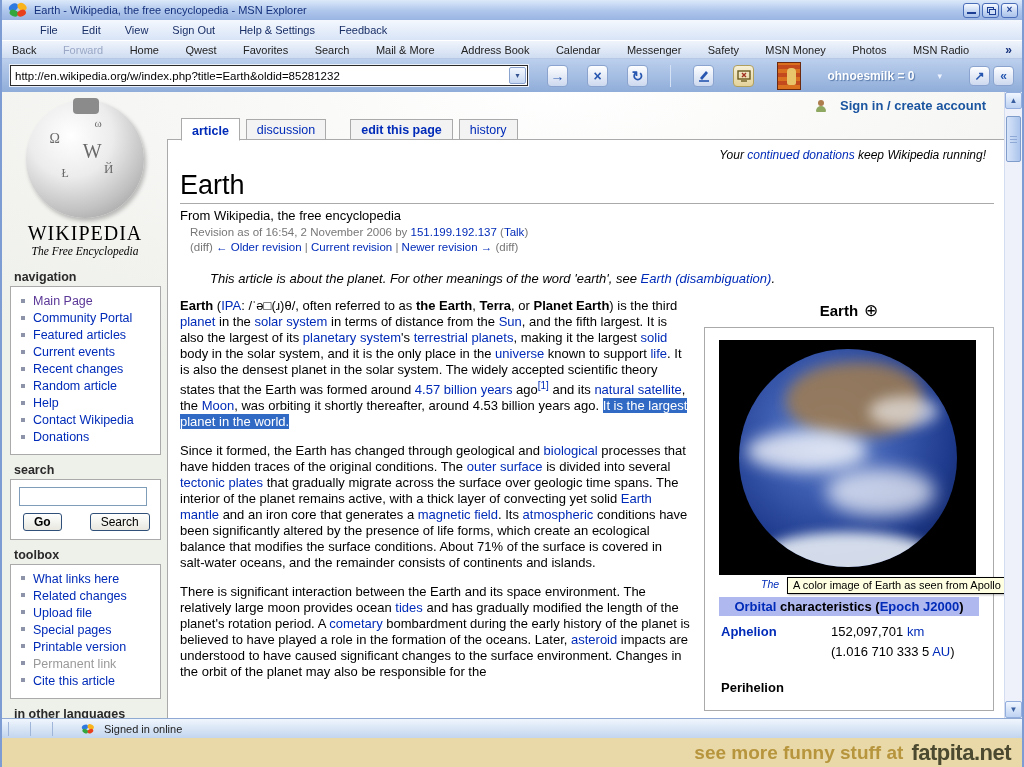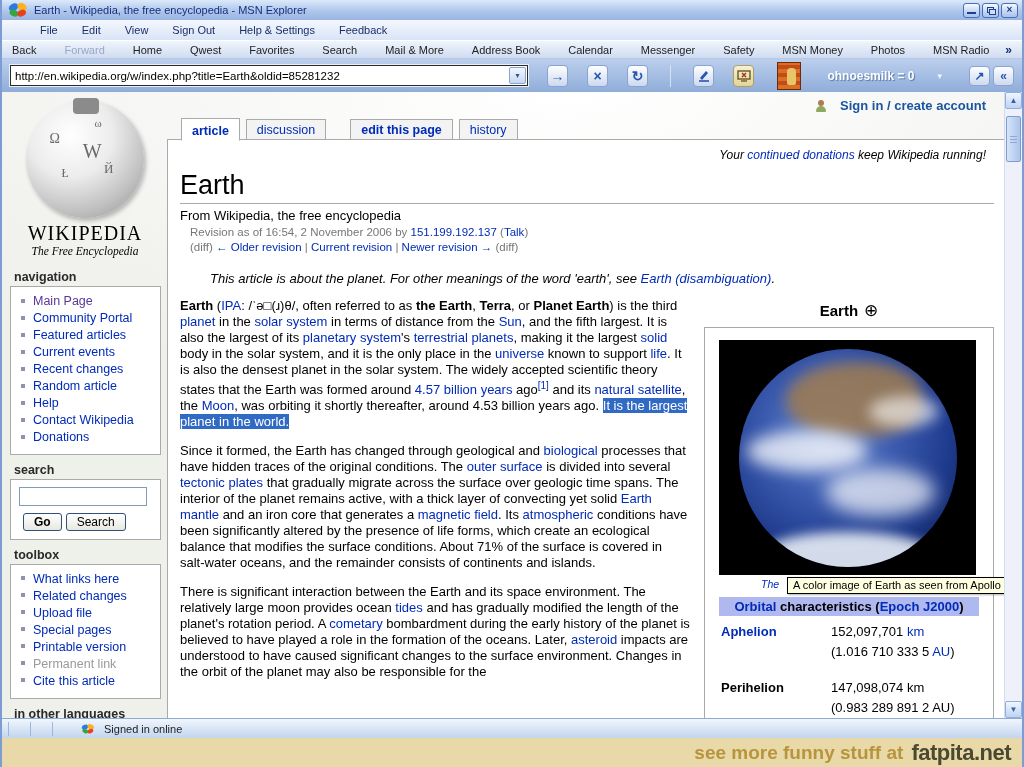--- a/index.html
+++ b/index.html
@@ -26,21 +26,21 @@
   
   .menubar { height:20px; flex:0 0 20px; display:flex; align-items:center; gap:24px;
              padding-left:38px; background:linear-gradient(#f4f8fe,#d8e4f7);
              font-size:11px; color:#1a2f66; }
   .menu-item { cursor:default; }
 
   
   .toolbar { height:19px; flex:0 0 19px; display:flex; align-items:center;
              justify-content:space-between; padding:0 10px;
              background:linear-gradient(#f0f5fc,#cfdcf1); border-top:1px solid #fff;
-             border-bottom:1px solid #b6c8e6; font-size:11px; color:#222; }
+             border-bottom:1px solid #b6c8e6; font-size:11px; color:#222;gap:20px; }
   .tb-item { white-space:nowrap; }
   .tb-item.disabled { color:#9aa8c6; }
   .tb-chevron { color:#16317c; font-weight:bold; font-size:12px; }
 
   
   .addressbar { height:33px; flex:0 0 33px; display:flex; align-items:center;
                 background:linear-gradient(#bccfed,#8fadd9); padding:0 8px; gap:19px; }
   .url-box { width:600px; height:21px; background:#fff; border:1px solid #2a2a2a;
              outline:1px solid #e9f0fa; display:flex; align-items:center; }
   .url-text { flex:1 1 auto; font-size:11.5px; padding-left:4px; color:#000;
@@ -90,21 +90,21 @@
   .portlet { margin:6px 6px 0 0; }
   .portlet-title { font-size:12.5px; color:#2a2a2a; padding:2px 0 2px 4px;font-weight:bold; }
   .p-body { border:1px solid #aaa; background:#fff; padding:6px 2px 8px 4px; }
   .p-item { display:flex; align-items:baseline; font-size:12.5px; line-height:17px; }
   .p-bullet { flex:0 0 auto; width:4px; height:4px; background:#8d94a9; margin:0 8px 2px 6px;
               display:inline-block; align-self:center; }
   .p-link { color:#002bb8; }
   .p-link.visited { color:#5a3696; }
   .p-link.disabled { color:#9a9a9a; }
   .search-input { width:128px; height:19px; border:1px solid #7f9db9; font-size:12px; margin:0 0 7px 4px; }
-  .search-btns { display:flex; gap:4px; padding-left:8px;align-items:flex-end; }
+  .search-btns { display:flex; gap:28px; padding-left:8px;align-items:flex-end; }
   .xp-btn { border:1px solid #30507a; border-radius:3px; background:linear-gradient(#ffffff,#e8e8e0);
             font-size:12px; padding:1px 10px; color:#000; }
   .xp-btn.bold { font-weight:bold; }
 
   
   .wiki-right { flex:1 1 auto; display:flex; flex-direction:column; overflow:hidden; }
   .tab-strip { flex:0 0 48px; position:relative; }
   .signin { position:absolute; top:6px; right:18px; display:flex; align-items:center; gap:13px;
             color:#1b55a0; font-weight:bold; font-size:13px; }
   .person-icon { width:12px; height:12px; position:relative; }
@@ -445,24 +445,20 @@
 
               <div class="ib-row">
                     <div class="ib-label"><span class="seg-bl">Aphelion</span></div>
                     <div class="ib-val">
                       <div><span class="seg-p">152,097,701 </span><span class="seg-l">km</span></div>
                       <div><span class="seg-p">(1.016 710 333 5 </span><span class="seg-l">AU</span><span class="seg-p">)</span></div>
                     </div>
                   </div>
                   <div class="ib-row">
                     <div class="ib-label"><span class="seg-b">Perihelion</span></div>
-                    <div class="ib-val">
-                      <div><span class="seg-p">147,098,074 km</span></div>
-                      <div><span class="seg-p">(0.983 289 891 2 AU)</span></div>
-                    </div>
                   </div>
                 </div>
             </div>
           </div>
 
           <div>
 
           <p class="para"><span class="seg-b">Earth</span><span class="seg-p"> (</span><span class="seg-l">IPA</span><span class="seg-p">: /ˈə□(ɹ)θ/, often referred to as </span><span class="seg-b">the Earth</span><span class="seg-p">, </span><span class="seg-b">Terra</span><span class="seg-p">, or </span><span class="seg-b">Planet Earth</span><span class="seg-p">) is the third </span><span class="seg-l">planet</span><span class="seg-p"> in the </span><span class="seg-l">solar system</span><span class="seg-p"> in terms of distance from the </span><span class="seg-l">Sun</span><span class="seg-p">, and the fifth largest. It is also the largest of its </span><span class="seg-l">planetary system</span><span class="seg-p">'s </span><span class="seg-l">terrestrial planets</span><span class="seg-p">, making it the largest </span><span class="seg-l">solid</span><span class="seg-p"> body in the solar system, and it is the only place in the </span><span class="seg-l">universe</span><span class="seg-p"> known to support </span><span class="seg-l">life</span><span class="seg-p">. It is also the densest planet in the solar system. The widely accepted scientific theory states that the Earth was formed around </span><span class="seg-l">4.57 billion years</span><span class="seg-p"> ago</span><span class="seg-sup">[1]</span><span class="seg-p"> and its </span><span class="seg-l">natural satellite</span><span class="seg-p">, the </span><span class="seg-l">Moon</span><span class="seg-p">, was orbiting it shortly thereafter, around 4.53 billion years ago. </span><span class="seg-sel">It is the largest planet in the world.</span></p>
               <p class="para"><span class="seg-p">Since it formed, the Earth has changed through geological and </span><span class="seg-l">biological</span><span class="seg-p"> processes that have hidden traces of the original conditions. The </span><span class="seg-l">outer surface</span><span class="seg-p"> is divided into several </span><span class="seg-l">tectonic plates</span><span class="seg-p"> that gradually migrate across the surface over geologic time spans. The interior of the planet remains active, with a thick layer of convecting yet solid </span><span class="seg-l">Earth mantle</span><span class="seg-p"> and an iron core that generates a </span><span class="seg-l">magnetic field</span><span class="seg-p">. Its </span><span class="seg-l">atmospheric</span><span class="seg-p"> conditions have been significantly altered by the presence of life forms, which create an ecological balance that modifies the surface conditions. About 71% of the surface is covered in salt-water oceans, and the remainder consists of continents and islands.</span></p>
               <p class="para"><span class="seg-p">There is significant interaction between the Earth and its space environment. The relatively large moon provides ocean </span><span class="seg-l">tides</span><span class="seg-p"> and has gradually modified the length of the planet's rotation period. A </span><span class="seg-l">cometary</span><span class="seg-p"> bombardment during the early history of the planet is believed to have played a role in the formation of the oceans. Later, </span><span class="seg-l">asteroid</span><span class="seg-p"> impacts are understood to have caused significant changes to the surface environment. Changes in the orbit of the planet may also be responsible for the </span></p>

